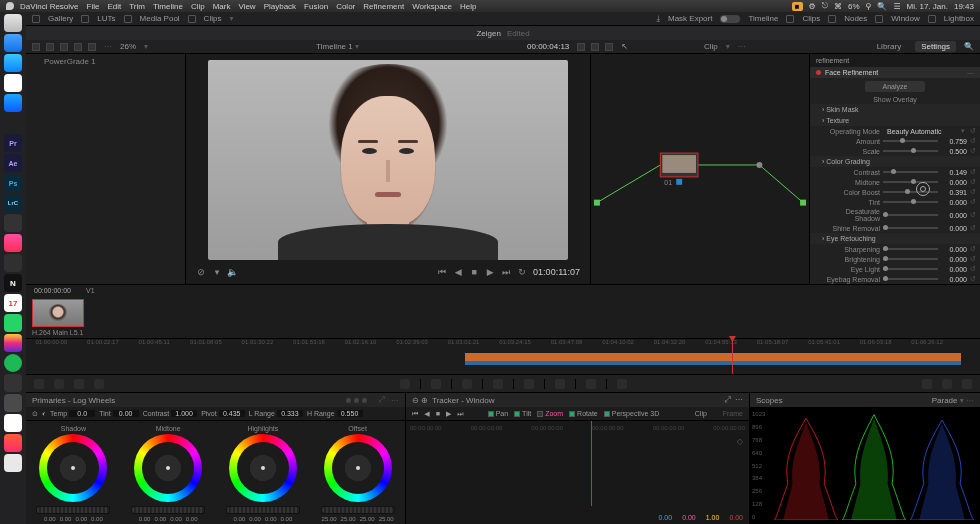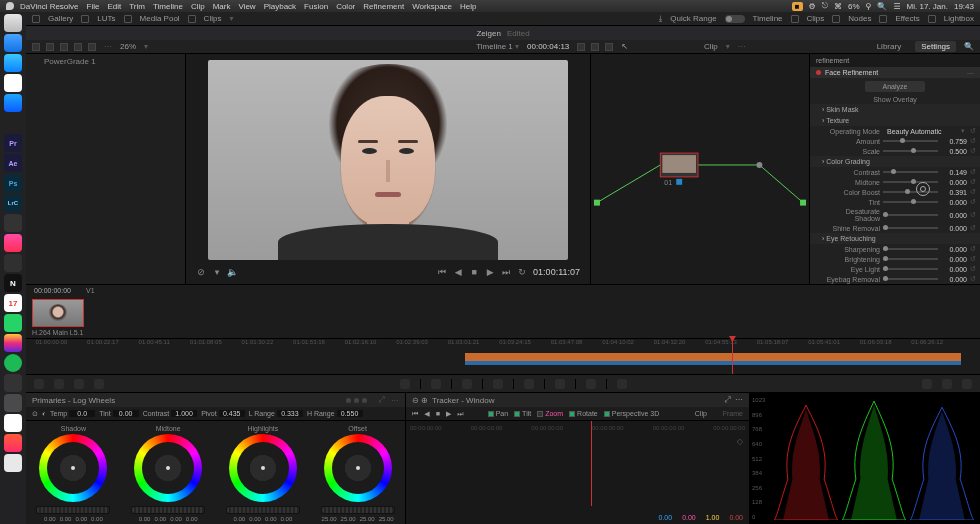--- a/index.html
+++ b/index.html
@@ -181,50 +181,50 @@
     <span>Gallery</span>
   <div class="sq"></div>
     <span>LUTs</span>
   <div class="sq"></div>
     <span>Media Pool</span>
   <div class="sq"></div>
     <span>Clips</span>
   <span style="color:#555">▾</span>
   <div class="spacer"></div>
   <span>⤓</span>
-    <span>Quick Range</span>
+    <span>Mask Export</span>
   <div class="tog"></div>
     <span>Timeline</span>
   <div class="sq"></div>
     <span>Clips</span>
   <div class="sq"></div>
     <span>Nodes</span>
   <div class="sq"></div>
-    <span>Effects</span>
+    <span>Window</span>
   <div class="sq"></div>
     <span>Lightbox</span>
 </div>
 
 <div class="titlebar" style="margin-left:26px">
   <span>Zeigen</span>
   <span class="edited">Edited</span>
 </div>
 
 <div class="toolbar2" style="margin-left:26px">
   <div class="grp">
       <div class="b"></div>
       <div class="b"></div>
       <div class="b"></div>
       <div class="b"></div>
       <div class="b"></div>
     </div>
   <span style="color:#555">⋯</span>
   <span>26%</span>
     <span style="color:#555">▾</span>
-  <div style="flex:1;text-align:right"><span>Timeline 1</span> <span style="color:#555">▾</span></div>
+  <div style="flex:1;text-align:center"><span>Timeline 1</span> <span style="color:#555">▾</span></div>
   <span style="color:#ccc">00:00:04:13</span>
   <div class="grp">
       <div class="b"></div>
       <div class="b"></div>
       <div class="b"></div>
     </div>
   <span>↖</span>
   <div style="width:60px"></div>
   <span>Clip</span>
     <span style="color:#555">▾</span>
@@ -617,20 +617,24 @@
         <div class="scale" id="tscale">
             <span style="color: rgb(51, 170, 255);">0.00</span>
             <span style="color: rgb(255, 85, 170);">0.00</span>
             <span style="color: rgb(255, 204, 68);">1.00</span>
             <span style="color: rgb(204, 68, 68);">0.00</span>
           </div>
       </div>
     </div>
 
     <div class="scopes">
+      <div class="hdr">
+          <span>Scopes</span>
+        <div><span>Parade</span> <span style="color:#555">▾</span> <span style="color:#555">⋯</span></div>
+      </div>
       <div class="body">
         <div class="axis" id="scopeaxis">
             <span>1023</span>
             <span>896</span>
             <span>768</span>
             <span>640</span>
             <span>512</span>
             <span>384</span>
             <span>256</span>
             <span>128</span>

